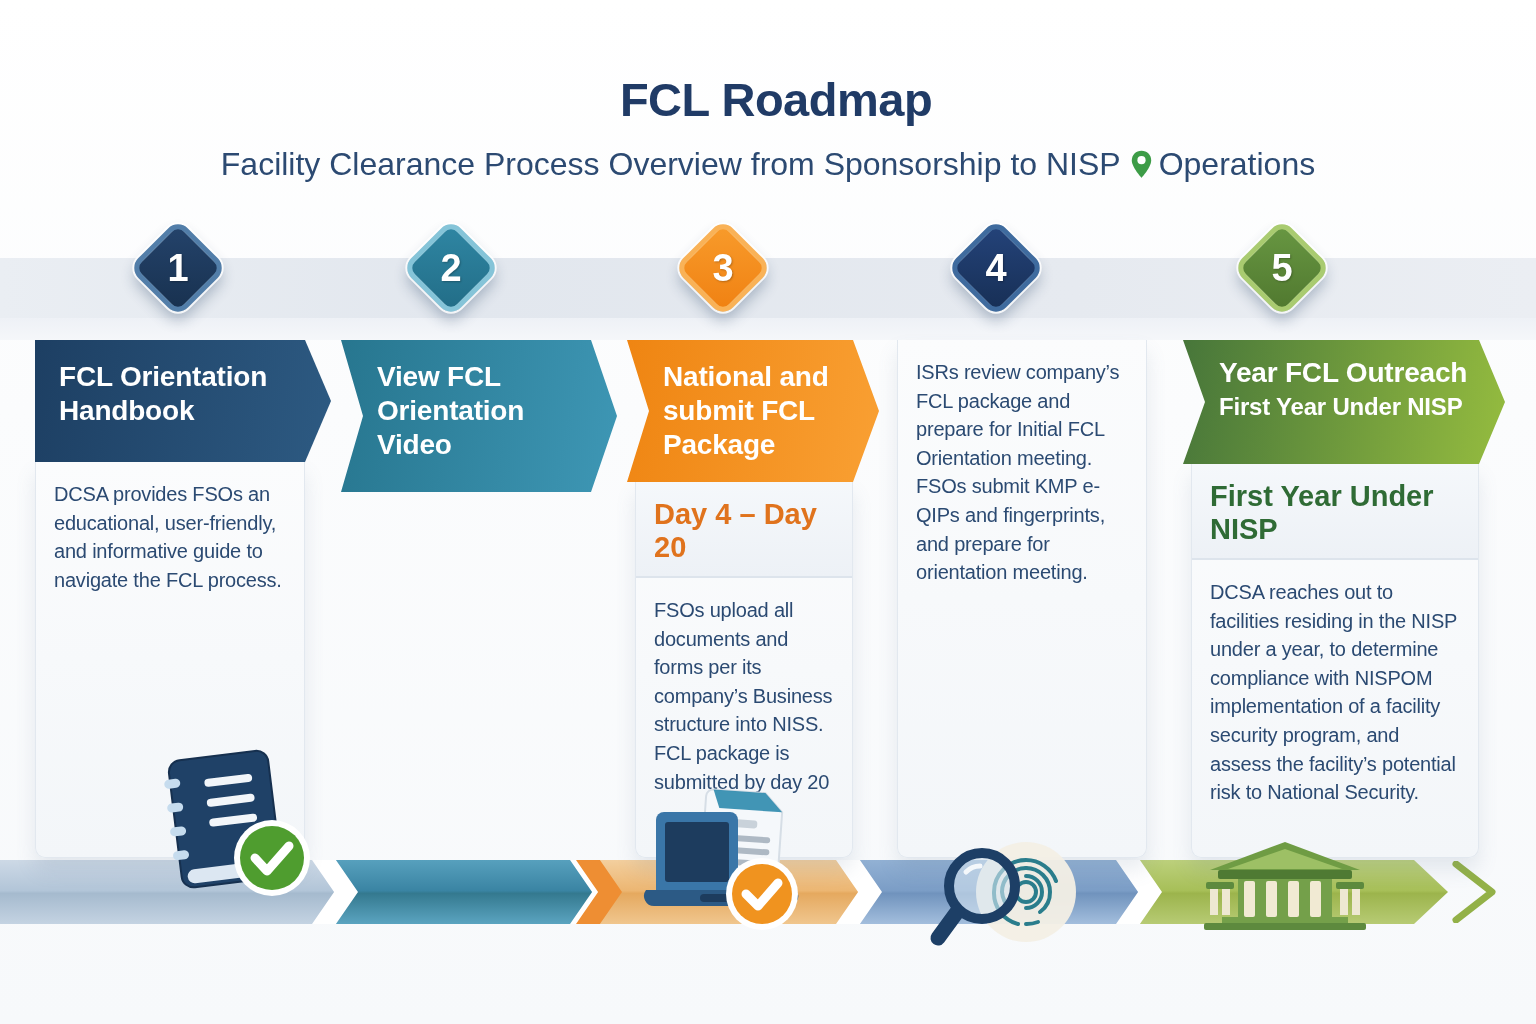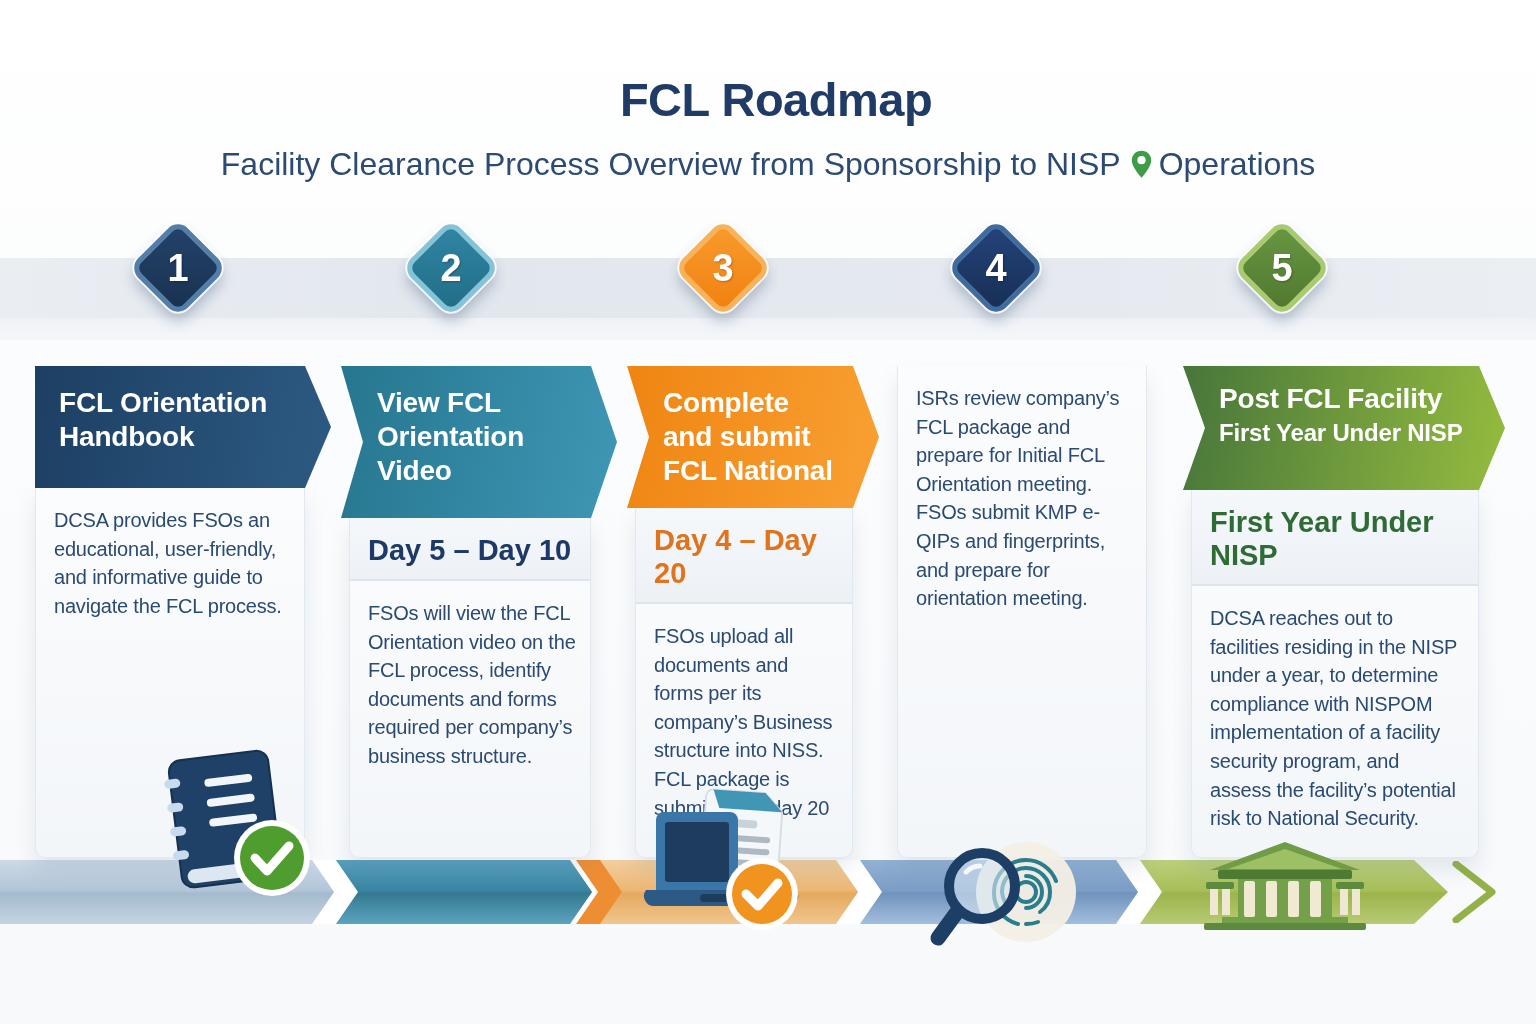--- a/index.html
+++ b/index.html
@@ -51,21 +51,21 @@
   .d2 { left:416px; background:linear-gradient(135deg,#2f86a3,#226d87); border-color:#85c4d8; }
   .d3 { left:688px; background:linear-gradient(135deg,#f89b2b,#f08112); border-color:#f9b257; }
   .d4 { left:961px; background:linear-gradient(135deg,#24437a,#172f55); border-color:#3f6b9e; }
   .d5 { left:1247px; background:linear-gradient(135deg,#689742,#50782f); border-color:#a9cb70; }
 
   
   .columns {
     position:absolute; left:35px; top:340px; width:1470px; height:518px;
     display:flex; gap:10px; z-index:2;
   }
-  .col { display:flex; flex-direction:column;margin-top:26px; }
+  .col { display:flex; flex-direction:column; }
   .col1 { flex:0 0 296px; }
   .col2 { flex:0 0 276px; }
   .col3 { flex:0 0 252px; }
   .col4 { flex:0 0 284px; }
   .col5 { flex:0 0 322px; }
 
   .hdr {
     color:#fff; padding:20px 34px 0 24px; font-size:28px; font-weight:700;
     line-height:1.22; letter-spacing:-0.2px;
     filter:drop-shadow(0 3px 3px rgba(40,60,90,.25));
@@ -169,45 +169,41 @@
       </div>
       <div class="card">
         <div class="desc">DCSA provides FSOs an educational, user-friendly, and informative guide to navigate the FCL process.</div>
       </div>
     </div>
 
     <div class="col col2">
       <div class="hdr hdr-notch">
         <span>View FCL Orientation Video</span>
       </div>
-      <div class="card">
-        <div class="day">Day 5 – Day 10</div>
-        <div class="desc">FSOs will view the FCL Orientation video on the FCL process, identify documents and forms required per company’s business structure.</div>
-      </div>
     </div>
 
     <div class="col col3">
       <div class="hdr hdr-notch">
-        <span>Complete and submit FCL National</span>
+        <span>National and submit FCL Package</span>
       </div>
       <div class="card">
         <div class="day">Day 4 – Day 20</div>
         <div class="desc">FSOs upload all documents and forms per its company’s Business structure into NISS. FCL package is submitted by day 20</div>
       </div>
     </div>
 
     <div class="col col4">
       <div class="card">
         <div class="desc">ISRs review company’s FCL package and prepare for Initial FCL Orientation meeting. FSOs submit KMP e-QIPs and fingerprints, and prepare for orientation meeting.</div>
       </div>
     </div>
 
     <div class="col col5">
       <div class="hdr hdr-notch">
-        <div>Post FCL Facility</div>
+        <div>Year FCL Outreach</div>
         <div class="hdr-sub">First Year Under NISP</div>
       </div>
       <div class="card">
         <div class="day">First Year Under NISP</div>
         <div class="desc">DCSA reaches out to facilities residing in the NISP under a year, to determine compliance with NISPOM implementation of a facility security program, and assess the facility’s potential risk to National Security.</div>
       </div>
     </div>
 
   </div>
 

